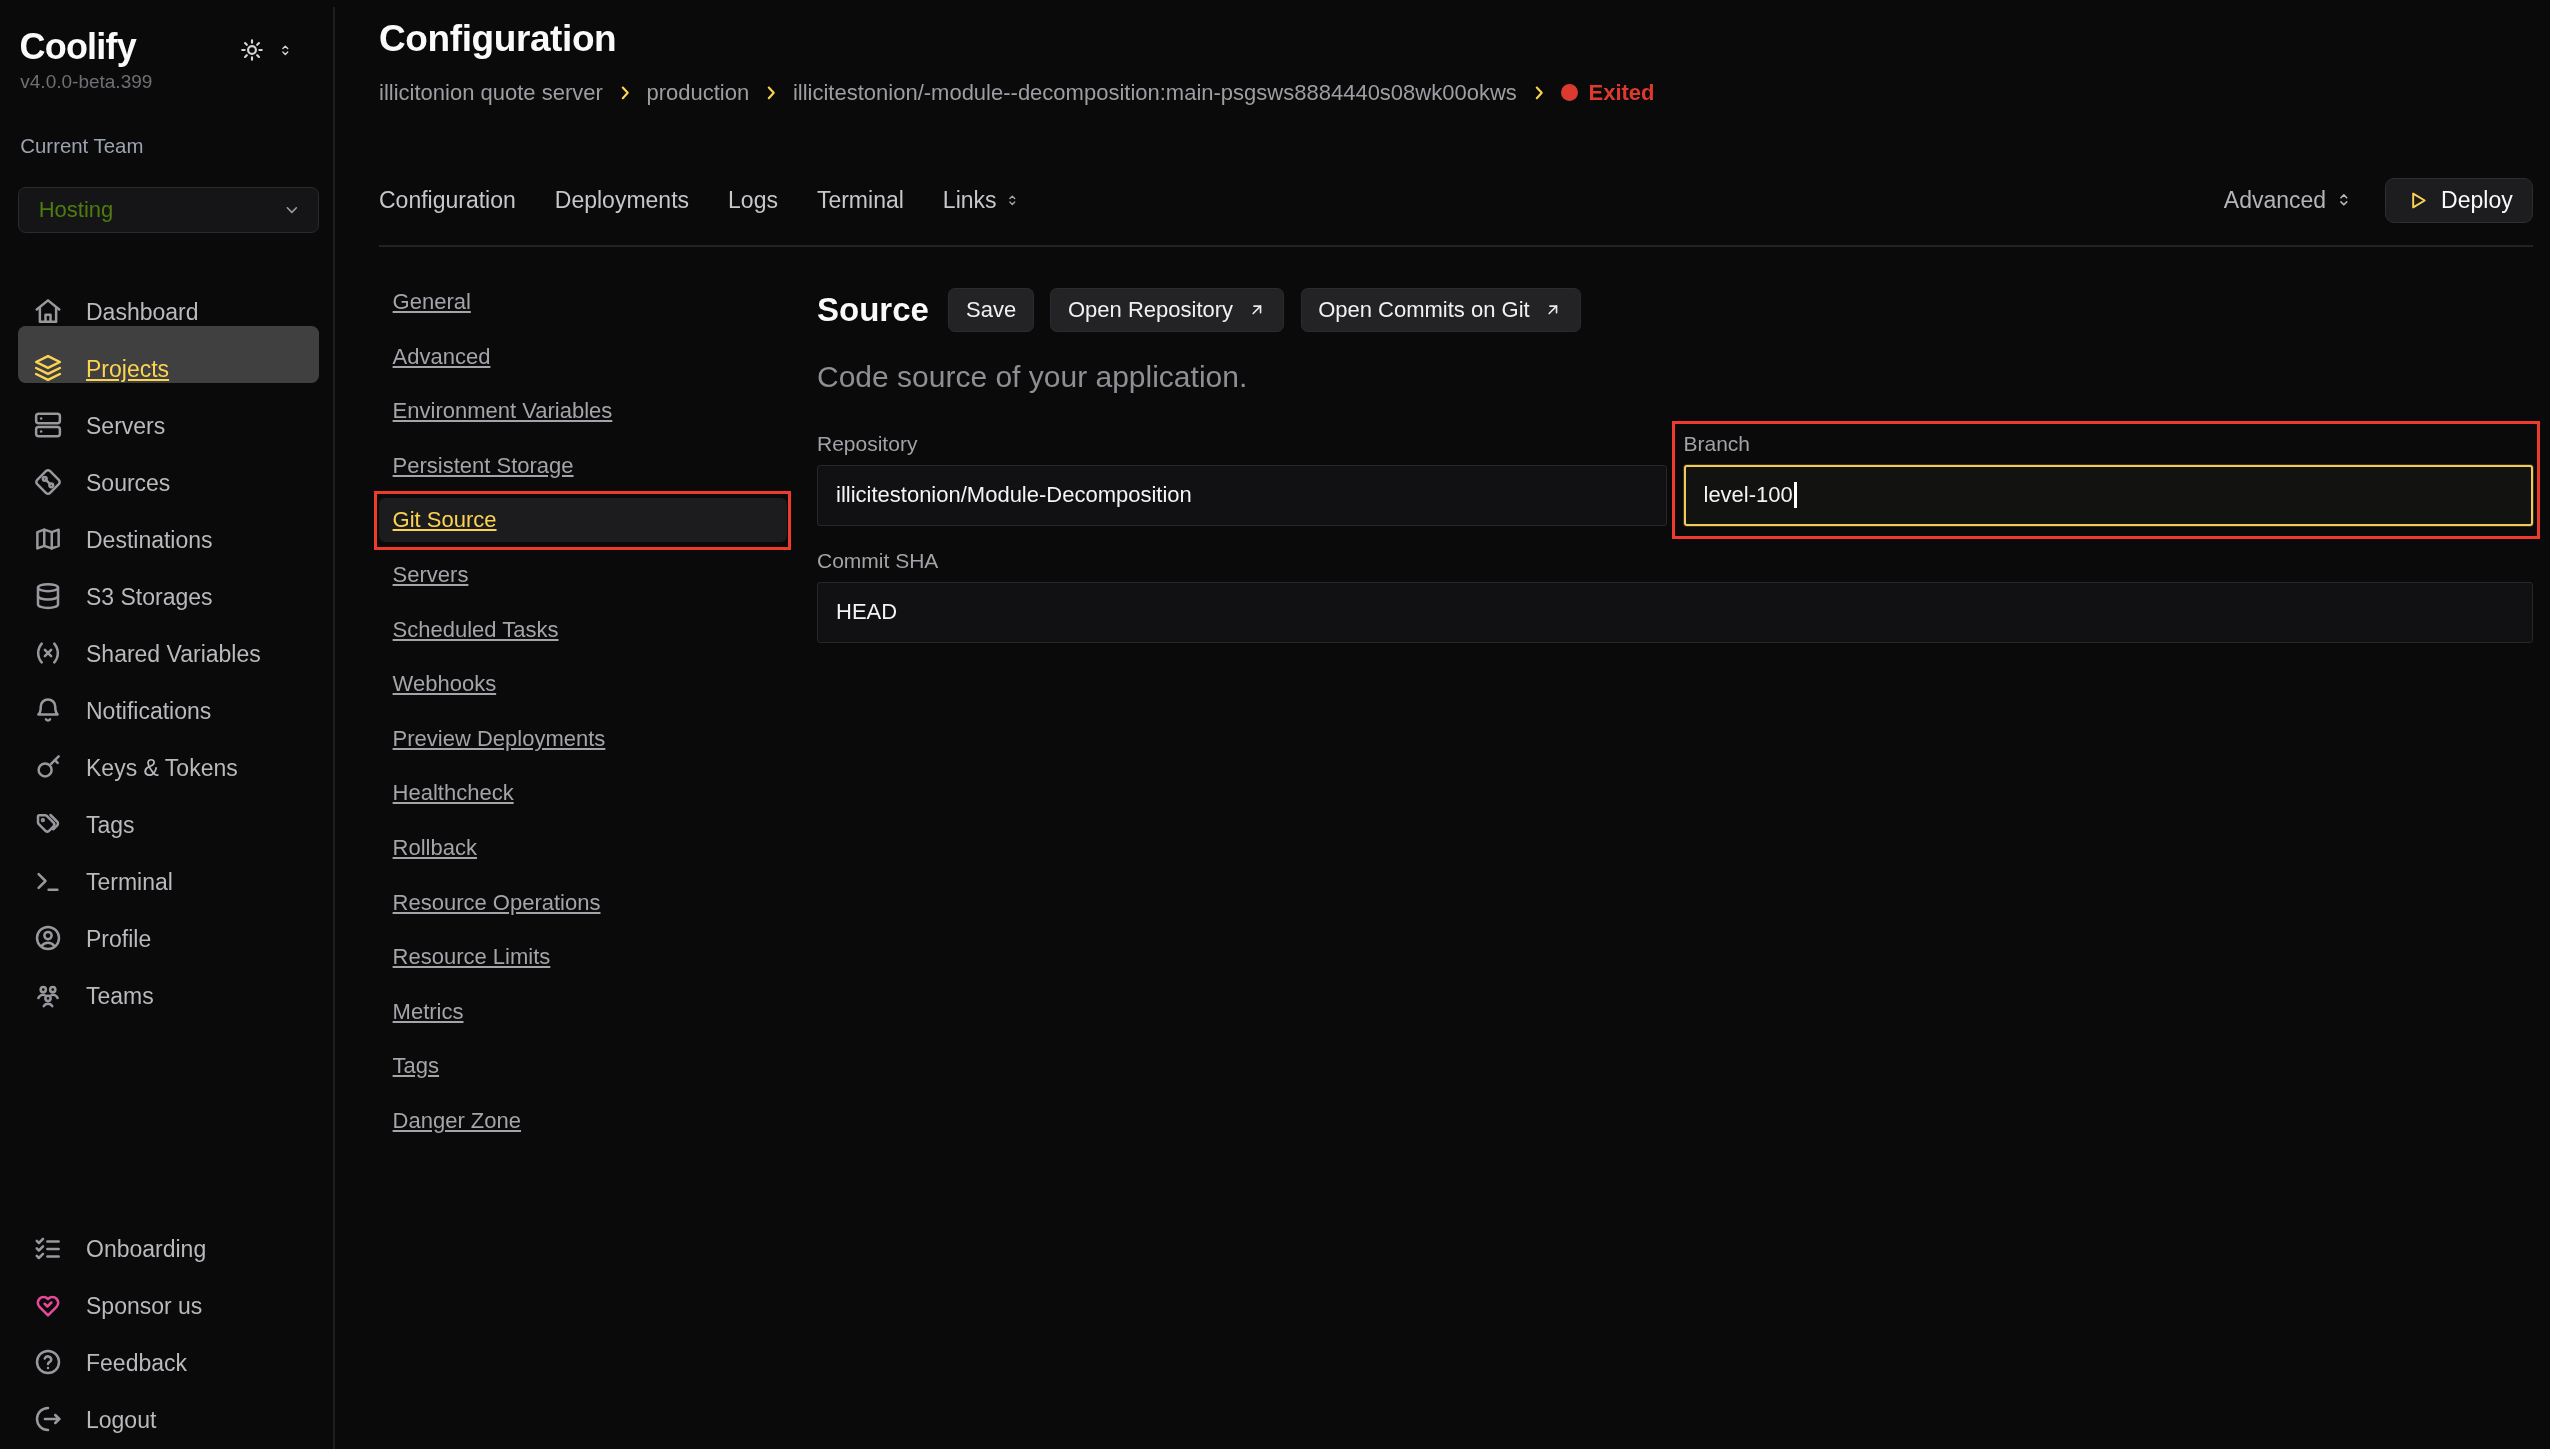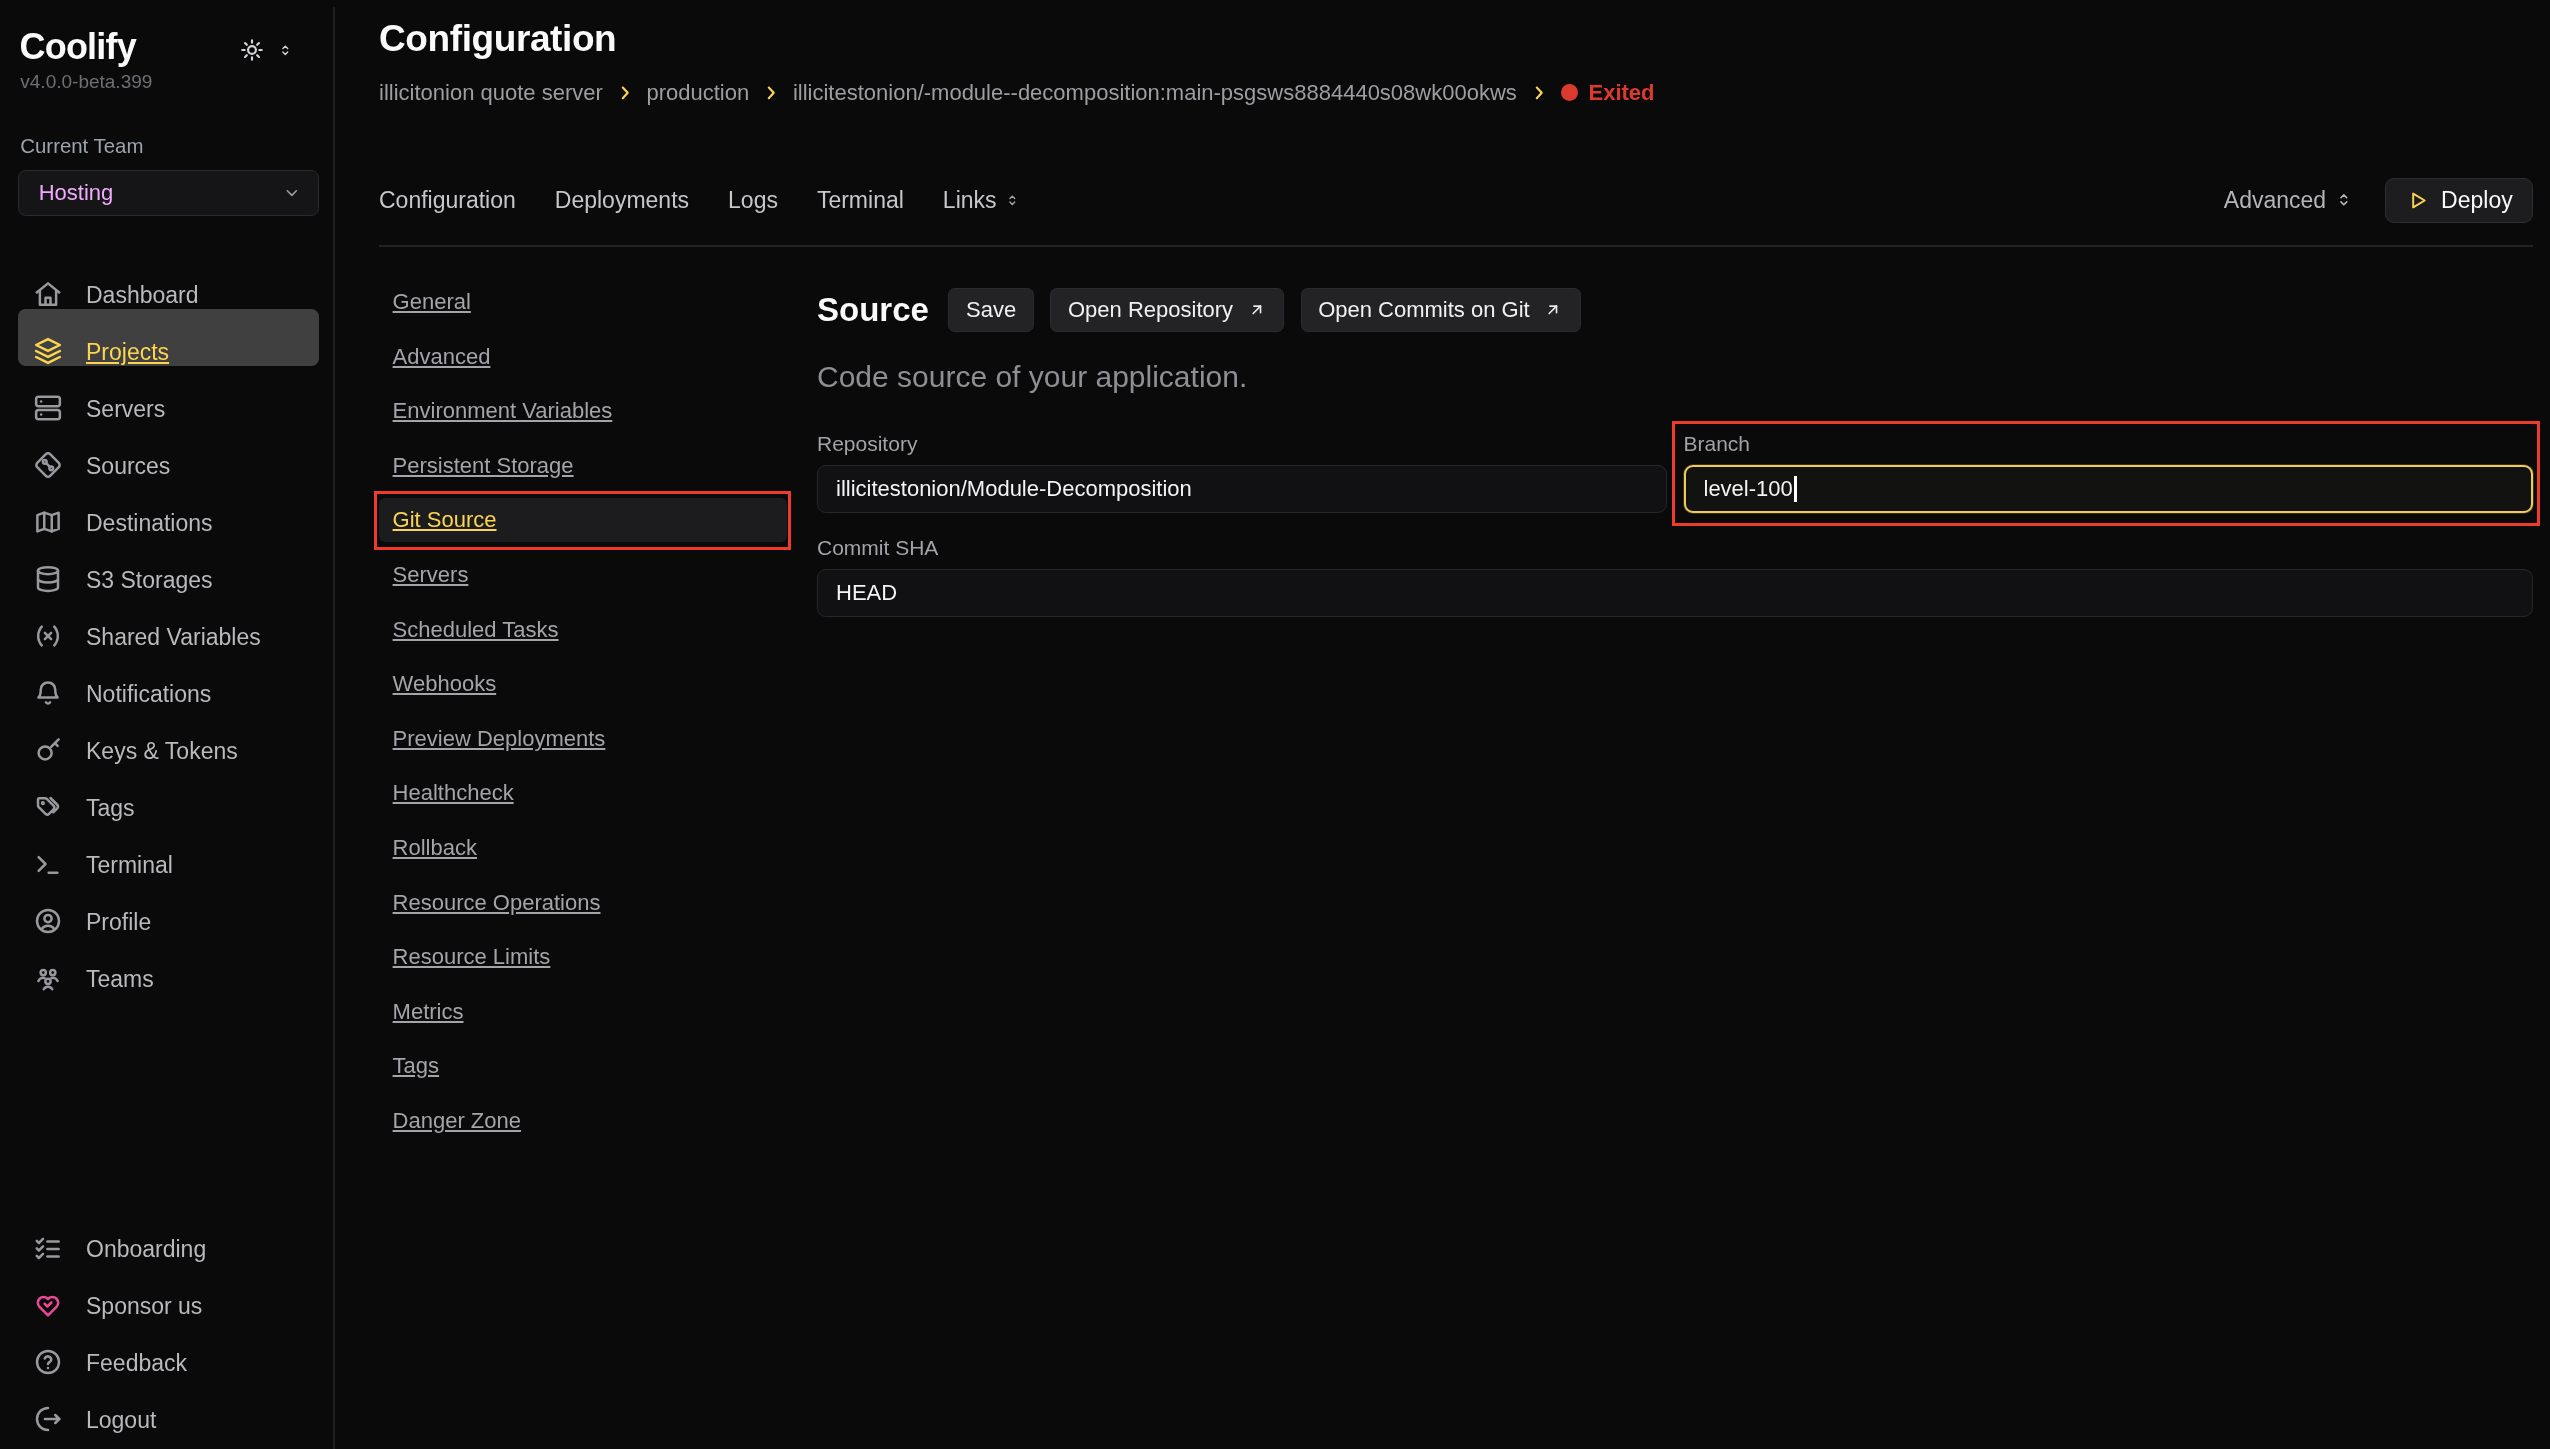--- a/index.html
+++ b/index.html
@@ -10,23 +10,23 @@
   
   .sidebar { position:absolute; left:0; top:7px; bottom:0; width:335px;
              border-right:2.3px solid #1f1f22; display:flex; flex-direction:column;
              padding:19.7px 13.6px 15px 18px; }
   .logo-row { display:flex; align-items:flex-start; justify-content:space-between; padding-left:1.5px; }
   .logo-name { font-size:36px; font-weight:700; letter-spacing:-0.8px; color:#fafafa; line-height:1.1; }
   .logo-controls { display:flex; align-items:center; gap:12px; margin-top:10.6px; color:#d4d4d8; padding-right:26px; }
   .logo-controls .icon { cursor:pointer; }
   .version { margin-top:4.5px; padding-left:2.3px; font-size:19px; color:#6f6f76; }
   .team-label { margin-top:42px; padding-left:2.3px; font-size:20.4px; color:#9ca3af; }
-  .team-select { margin-top:12px; height:46px; background:#151517; border:1.5px solid #2b2b2f;
+  .team-select { margin-top:29px; height:46px; background:#151517; border:1.5px solid #2b2b2f;
                  border-radius:7.6px; display:flex; align-items:center; justify-content:space-between;
-                 padding:0 16.6px 0 19.7px; font-size:22px; color:#f0abfc; cursor:pointer; }
+                 padding:0 16.6px 0 19.7px; font-size:22px; color:#4d7c0f; cursor:pointer; }
   .team-select .icon { color:#9a9aa0; }
 
   .nav { margin-top:36px; display:flex; flex-direction:column; }
   .nav.footer { margin-top:auto; }
   .nav-item { height:57px; display:flex; align-items:flex-end; gap:23px; padding:0 9px 0 15px;
               border-radius:7.6px; color:#b9b9be; cursor:pointer; }
   .nav-item .nav-icon { width:30px; height:30px; color:#98989e; flex:none; display:flex; }
   .nav-item .nav-label { font-size:23px; white-space:nowrap; }
   .nav-item.active { background:#404040; color:#fcd452;text-decoration:underline; }
   .nav-item.active .nav-icon { color:#fcd452; }
@@ -74,21 +74,21 @@
   .source-header { display:flex; align-items:center; gap:16.6px; }
   .source-title { font-size:33px; font-weight:700; color:#fafafa; margin-right:3px; }
   .btn { height:44px; display:inline-flex; align-items:center; gap:13.6px; background:#232326;
          border:0.8px solid #2b2b2f; border-radius:6.8px; padding:0 16.6px; font-size:22px; color:#f1f1f3; cursor:pointer; }
   .btn .icon { color:#e8e8ea; }
   .source-desc { margin-top:28px; font-size:30px; color:#8e8e94; }
 
   .form-grid { margin-top:38px; display:grid; grid-template-columns:1fr 1fr; column-gap:16.6px; row-gap:23px; }
   .field { position:relative; }
   .field-label { display:block; font-size:21px; color:#a2a2a8; margin-bottom:9px; }
-  .input { height:48px; background:#111113; border:1.5px solid #27272a; border-radius:9px;
+  .input { height:61px; background:#111113; border:1.5px solid #27272a; border-radius:3px;
            display:flex; align-items:center; padding:0 18px; font-size:22px; color:#f4f4f5; cursor:text; }
   .field-branch .input { border:2.3px solid #f0ca5b; box-shadow:0 0 0 0.8px rgba(240,202,91,.25); background:#121210; }
   .caret { width:2.3px; height:26px; background:#ffffff; margin-left:1.5px; }
   .field-commit { grid-column:1 / -1; }
   .field-branch .annotation-box { top:-10.6px; left:-11.3px; right:-6.8px; bottom:-13px; }
 </style>
 </head>
 <body>
 
 <div class="page">

